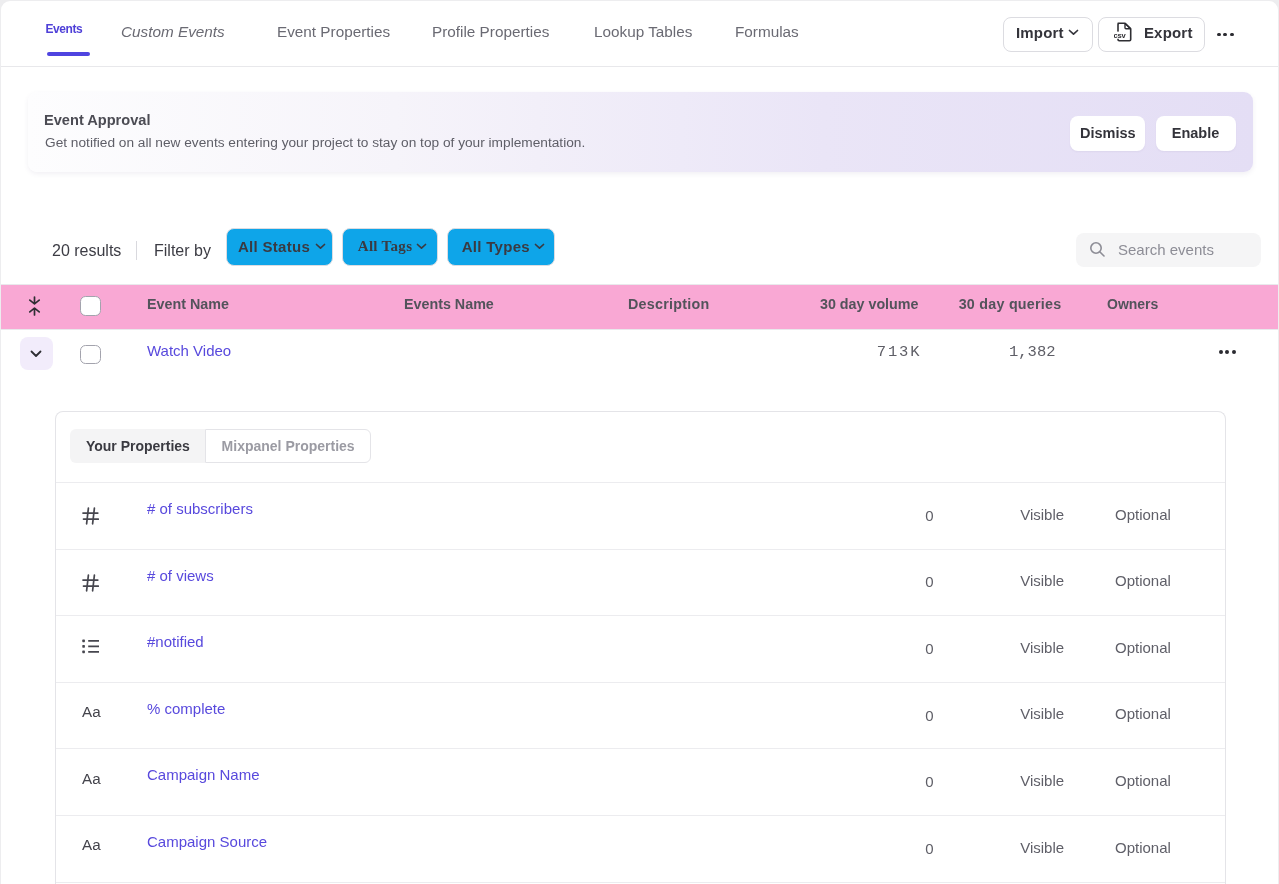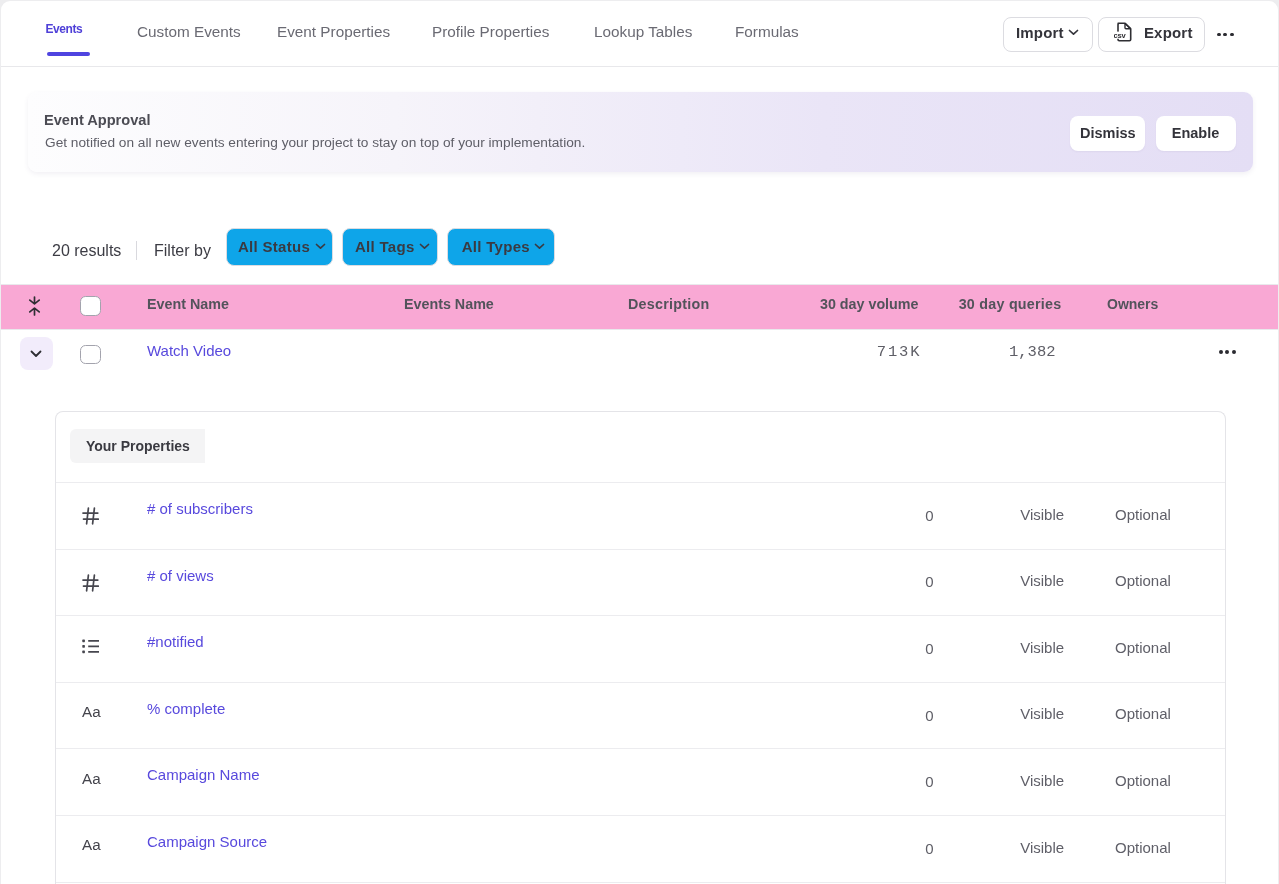--- a/index.html
+++ b/index.html
@@ -47,21 +47,21 @@
 .prow .pzero { position:absolute; left:0; top:23.8px; width:878px; text-align:right; font-size:15px; color:#5e5e66; }
 .prow .pvis { position:absolute; left:964.7px; top:22.7px; font-size:15px; color:#5f5f68; }
 .prow .popt { position:absolute; left:1059.5px; top:22.7px; font-size:15px; color:#5f5f68; }
 </style>
 </head>
 <body>
 <div class="card">
 
   <div class="nav">
     <span class="navtab active" style="left:44.5px;">Events</span>
-    <span class="navtab" style="left:136px;">Custom Events</span>
+    <span class="navtab" style="left:120px;font-style:italic;">Custom Events</span>
     <span class="navtab" style="left:276px;">Event Properties</span>
     <span class="navtab" style="left:431px;">Profile Properties</span>
     <span class="navtab" style="left:593px;">Lookup Tables</span>
     <span class="navtab" style="left:734px;">Formulas</span>
     <div class="underline"></div>
     <div class="btn" style="left:1001.5px; top:16px; width:90px; height:34.5px;">
         <span class="lbl">Import&nbsp;</span>
       <svg width="11" height="7" viewBox="0 0 11 7">
           <path d="M1.5 1.5 L5.5 5.2 L9.5 1.5" fill="none" stroke="#34343b" stroke-width="1.7" stroke-linecap="round" stroke-linejoin="round"></path>
         </svg>
@@ -89,28 +89,35 @@
     <div class="bbtn" style="left:1128px; width:80px;">Enable</div>
   </div>
 
   <span style="position:absolute; left:51px; top:240.5px; font-size:16px; color:#3c3c44;">20 results</span>
   <div style="position:absolute; left:135.2px; top:240px; width:1px; height:19px; background:#d9d9de;"></div>
   <span style="position:absolute; left:153px; top:240.5px; font-size:16px; color:#3c3c44;">Filter by</span>
   <div class="fbtn" style="left:224.8px; width:107px;">All Status&nbsp;
     <svg width="11" height="7" viewBox="0 0 11 7">
         <path d="M1.5 1.5 L5.5 5.2 L9.5 1.5" fill="none" stroke="#3a3a42" stroke-width="1.7" stroke-linecap="round" stroke-linejoin="round"></path>
       </svg></div>
-  <div class="fbtn" style="left:340.8px; width:96.5px;">All Tags&nbsp;
+  <div class="fbtn" style="left:340.8px; width:96.5px;font-family:Liberation Serif, serif;">All Tags&nbsp;
     <svg width="11" height="7" viewBox="0 0 11 7">
         <path d="M1.5 1.5 L5.5 5.2 L9.5 1.5" fill="none" stroke="#3a3a42" stroke-width="1.7" stroke-linecap="round" stroke-linejoin="round"></path>
       </svg></div>
   <div class="fbtn" style="left:446.3px; width:107.5px;">All Types&nbsp;
     <svg width="11" height="7" viewBox="0 0 11 7">
         <path d="M1.5 1.5 L5.5 5.2 L9.5 1.5" fill="none" stroke="#3a3a42" stroke-width="1.7" stroke-linecap="round" stroke-linejoin="round"></path>
       </svg></div>
+  <div class="search">
+    <svg width="17" height="17" viewBox="0 0 17 17" style="margin-left:13px;">
+        <circle cx="7" cy="7" r="5.2" fill="none" stroke="#8d8d96" stroke-width="1.6"></circle>
+        <path d="M11 11 L15 15" stroke="#8d8d96" stroke-width="1.6" stroke-linecap="round"></path>
+      </svg>
+    <span>Search events</span>
+  </div>
 
   <div class="thead">
     <svg style="position:absolute; left:27px; top:10.5px;" width="13" height="20" viewBox="0 0 13 20">
       <path d="M6.5 1 V7.2 M1.8 4.1 L6.5 7.8 L11.2 4.1" fill="none" stroke="#2e2e33" stroke-width="1.7" stroke-linecap="round" stroke-linejoin="round"></path>
       <path d="M6.5 19 V12.8 M1.8 15.9 L6.5 12.2 L11.2 15.9" fill="none" stroke="#2e2e33" stroke-width="1.7" stroke-linecap="round" stroke-linejoin="round"></path>
     </svg>
     <div class="checkbox" style="left:78.5px; top:10.5px;"></div>
     <span class="th" style="left:146px;">Event Name</span>
     <span class="th" style="left:403px;">Events Name</span>
     <span class="th" style="left:627px; letter-spacing:0.25px;">Description</span>
@@ -129,20 +136,21 @@
   <span style="position:absolute; left:0; top:341.5px; width:920.5px; text-align:right; display:inline-block; font-family:'Liberation Mono',monospace; font-size:15.5px; color:#5e5e66; letter-spacing:1.9px;">713K</span>
   <span style="position:absolute; left:0; top:341.5px; width:1054.5px; text-align:right; display:inline-block; font-family:'Liberation Mono',monospace; font-size:15.5px; color:#5e5e66;">1,382</span>
   <span class="dots" style="left:1217.7px; top:348.8px;">
       <i></i>
       <i></i>
       <i></i>
     </span>
 
   <div class="panel">
     <div class="tab1">Your Properties</div>
+    <div class="tab2">Mixpanel Properties</div>
     <div class="prow" style="top:70.5px;">
       <span class="picon">
         <svg width="17" height="18" viewBox="0 0 17 18">
             <path d="M1 6.1 H15.8 M1.5 12.1 H16.3 M6.4 1.2 L4.6 16.8 M12.4 1.2 L10.6 16.8" fill="none" stroke="#46464e" stroke-width="1.7" stroke-linecap="round"></path>
           </svg>
       </span>
       <span class="pname link"># of subscribers</span>
       <span class="pzero">0</span>
         <span class="pvis">Visible</span>
         <span class="popt">Optional</span>

